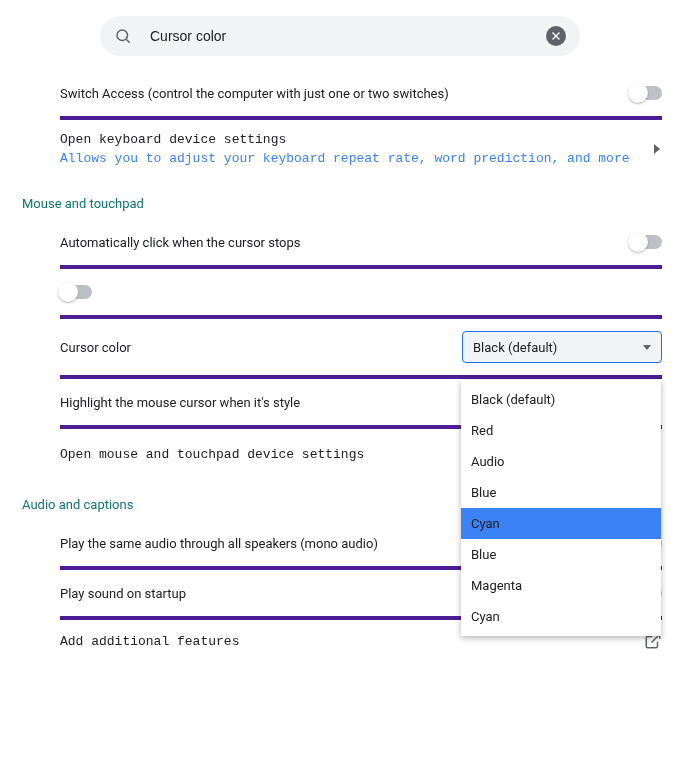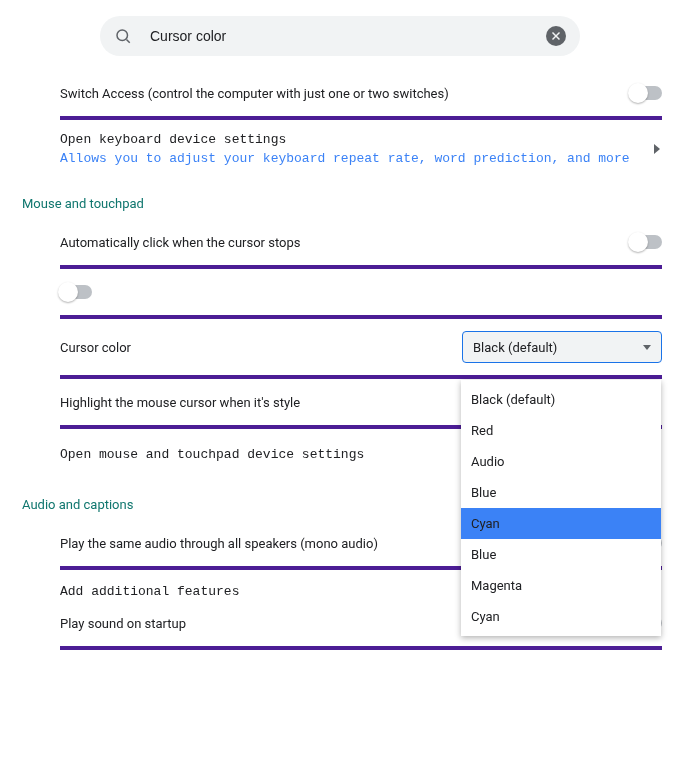--- a/index.html
+++ b/index.html
@@ -182,36 +182,36 @@
   <div class="section-title">Audio and captions</div>
 
 
   <div class="row">
     <div class="texts">
         <div class="title">Play the same audio through all speakers (mono audio)</div>
       </div>
     <div class="toggle"></div>
   </div>
 
+  <div class="row">
+    <div class="texts">
+        <div class="title">Play sound on startup</div>
+      </div>
+    <div class="toggle"></div>
+  </div>
+
   <div class="row no-border" style="padding-bottom:0;min-height:30px;">
     <div class="texts">
         <div class="title">Add additional features</div>
       </div>
     <svg class="ext-icon" viewBox="0 0 24 24" fill="none" stroke="currentColor" stroke-width="2">
         <path d="M18 13v6a2 2 0 0 1-2 2H5a2 2 0 0 1-2-2V8a2 2 0 0 1 2-2h6"></path>
         <polyline points="15 3 21 3 21 9"></polyline>
         <line x1="10" y1="14" x2="21" y2="3"></line>
       </svg>
-  </div>
-
-  <div class="row">
-    <div class="texts">
-        <div class="title">Play sound on startup</div>
-      </div>
-    <div class="toggle"></div>
   </div>
 
 </div>
 
 <div class="dropdown" id="cursor-color-dropdown">
     <div class="opt">Black (default)</div>
     <div class="opt">Red</div>
     <div class="opt">Audio</div>
     <div class="opt">Blue</div>
     <div class="opt hl">Cyan</div>

